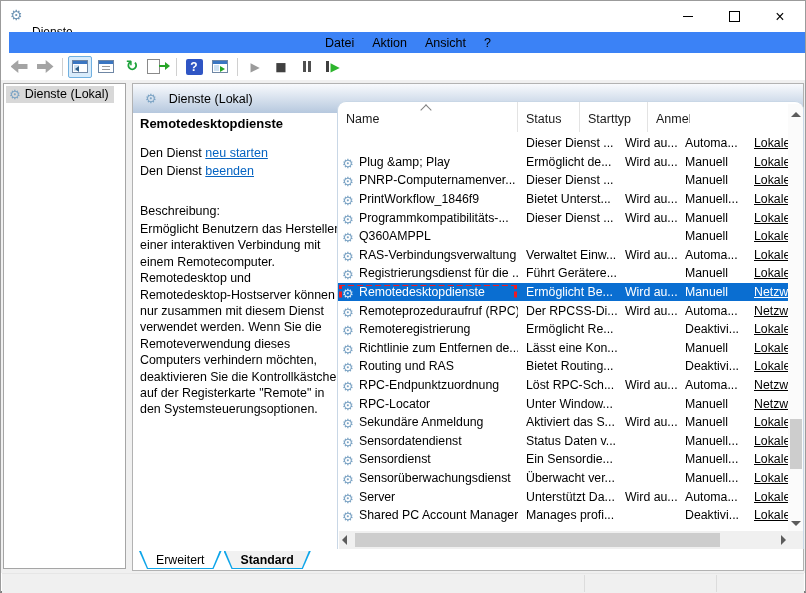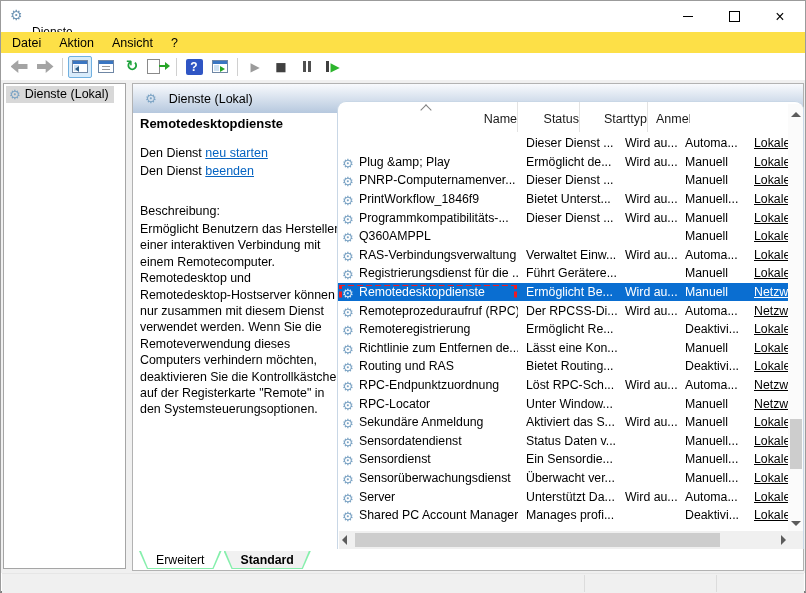--- a/index.html
+++ b/index.html
@@ -10,21 +10,21 @@
   
   .titlebar{position:absolute;left:0;top:0;right:0;height:31px;background:#fff;}
   .title-icon{position:absolute;left:9px;top:7px;font-size:14px;color:#7096b6;}
   .title-text{position:absolute;left:31px;top:24px;font-size:12px;text-align:center;}
   .win-controls{position:absolute;right:2px;top:0;height:31px;display:flex;}
   .win-btn{width:46px;height:31px;display:flex;align-items:center;justify-content:center;}
   .min-glyph{width:10px;height:1px;background:#000;}
   .max-glyph{width:9px;height:9px;border:1px solid #000;}
   .close-glyph{font-size:16px;line-height:1;}
   
-  .menubar{position:absolute;left:0;top:31px;right:0;height:21px;background:#fde047;display:flex;align-items:center;padding-left:2px;}
+  .menubar{position:absolute;left:8px;top:31px;right:0;height:21px;background:#3b82f6;display:flex;align-items:center;padding-left:2px;justify-content:center;}
   .menu-item{padding:2px 9px;}
   
   .toolbar{position:absolute;left:0;top:52px;right:0;height:27px;background:#fff;border-bottom:1px solid #dadada;display:flex;align-items:center;padding-left:5px;}
   .tb-btn{height:22px;min-width:24px;display:flex;align-items:center;justify-content:center;margin:0 1px;border:1px solid transparent;box-sizing:border-box;}
   .tb-btn.active{background:#d9ecfb;border:1px solid #70b0e0;border-radius:2px;}
   .tb-sep{width:1px;height:18px;background:#d0d0d0;margin:0 4px;}
   .arrow-w{width:17px;height:13px;background:#a4a4a4;}
   .arrow-back{clip-path:polygon(0 50%,46% 0,46% 30%,100% 30%,100% 70%,46% 70%,46% 100%);}
   .arrow-fwd{clip-path:polygon(100% 50%,54% 0,54% 30%,0 30%,0 70%,54% 70%,54% 100%);}
   .win-ic{position:relative;width:16px;height:13px;border:1px solid #6f87a5;background:#fff;box-sizing:border-box;}
@@ -53,21 +53,21 @@
   .band{position:absolute;left:0;top:0;right:0;height:29px;background:linear-gradient(#f8fafd,#b6c8de);display:flex;align-items:center;}
   .band .gear{margin-left:12px;}
   .band-title{margin-left:12px;font-size:12.5px;}
   .svc-title{position:absolute;left:7px;top:32px;font-weight:bold;font-size:13px;}
   .svc-links{position:absolute;left:7px;top:61px;line-height:17.5px;}
   .link{color:var(--link);text-decoration:underline;}
   .svc-desc-label{position:absolute;left:7px;top:120px;}
   .svc-desc{position:absolute;left:7px;top:137px;width:204px;line-height:16.4px;font-size:12.4px;}
   
   .list-panel{position:absolute;left:204px;top:17px;width:467px;height:448px;background:#fff;border:1px solid #c9d7e6;border-bottom:none;border-radius:9px 9px 0 0;box-sizing:border-box;overflow:hidden;}
-  .lv-header{position:absolute;left:0;top:0;height:30px;display:flex;text-align:right;}
+  .lv-header{position:absolute;left:0;top:0;height:30px;display:flex;}
   .hcell{box-sizing:border-box;border-right:1px solid #e3e3e3;padding:10px 0 0 8px;white-space:nowrap;overflow:hidden;color:#1a1a1a;}
   .hc-name{width:180px;}.hc-desc{width:99px;}.hc-status{width:62px;}.hc-start{width:68px;}.hc-logon{width:42px;border-right:none;}
   .sort-chev{position:absolute;left:84px;top:4px;width:7px;height:7px;border-left:1px solid #808080;border-top:1px solid #808080;transform:rotate(45deg);}
   .rows{position:absolute;left:0;top:32px;width:451px;}
   .lv-row{display:flex;height:18.6px;align-items:center;font-size:12.3px;}
   .cell{box-sizing:border-box;white-space:nowrap;overflow:hidden;}
   .c-name{width:180px;position:relative;padding-left:21px;}
   .c-name .gear{position:absolute;left:4px;top:2px;}
   .c-desc{width:99px;padding-left:8px;}
   .c-status{width:62px;padding-left:8px;}
@@ -85,21 +85,21 @@
   .sb-down{bottom:6px;border-top:5px solid #5c5c5c;}
   .hscroll{position:absolute;left:1px;bottom:0;height:18px;width:450px;background:#f0f0f0;}
   .hthumb{position:absolute;left:16px;top:2px;width:365px;height:14px;background:#cdcdcd;}
   .sb-left,.sb-right{position:absolute;top:4px;width:0;height:0;border-top:5px solid transparent;border-bottom:5px solid transparent;}
   .sb-left{left:3px;border-right:5px solid #5c5c5c;}
   .sb-right{right:3px;border-left:5px solid #5c5c5c;}
   .sb-corner{position:absolute;right:0;bottom:0;width:16px;height:18px;background:#f0f0f0;}
   
   .tabstrip{position:absolute;left:0;right:0;bottom:0;height:19px;display:flex;padding-left:6px;background:#fff;}
   .tab{position:relative;height:18px;margin-right:2px;}
-  .tab-outer{clip-path:polygon(0 0,100% 0,calc(100% - 8px) 100%,8px 100%);background:#86efac;height:18px;display:flex;}
+  .tab-outer{clip-path:polygon(0 0,100% 0,calc(100% - 8px) 100%,8px 100%);background:#0ea5e9;height:18px;display:flex;}
   .tab-inner{clip-path:polygon(2px 0,calc(100% - 2px) 0,calc(100% - 9px) calc(100% - 1px),9px calc(100% - 1px));background:#fff;flex:1;display:flex;align-items:center;justify-content:center;padding:0 17px;font-size:12.3px;}
   .tab.inactive .tab-inner{background:#f1f1f1;font-weight:bold;}
   
   .statusbar{position:absolute;left:1px;right:1px;top:572px;height:19px;background:#f0f0f0;border-top:1px solid #e6e6e6;}
   .sb-sep{position:absolute;top:1px;bottom:1px;width:1px;background:#dcdcdc;}
 </style>
 </head>
 <body>
 
 <div class="window">

